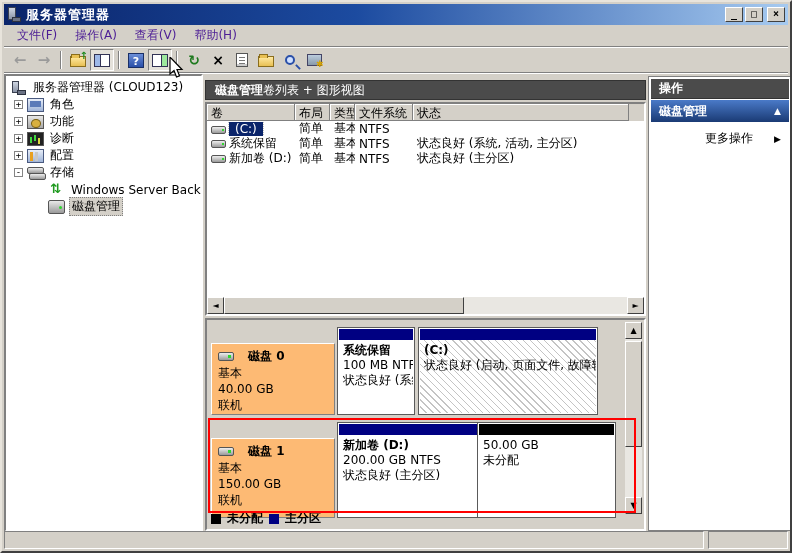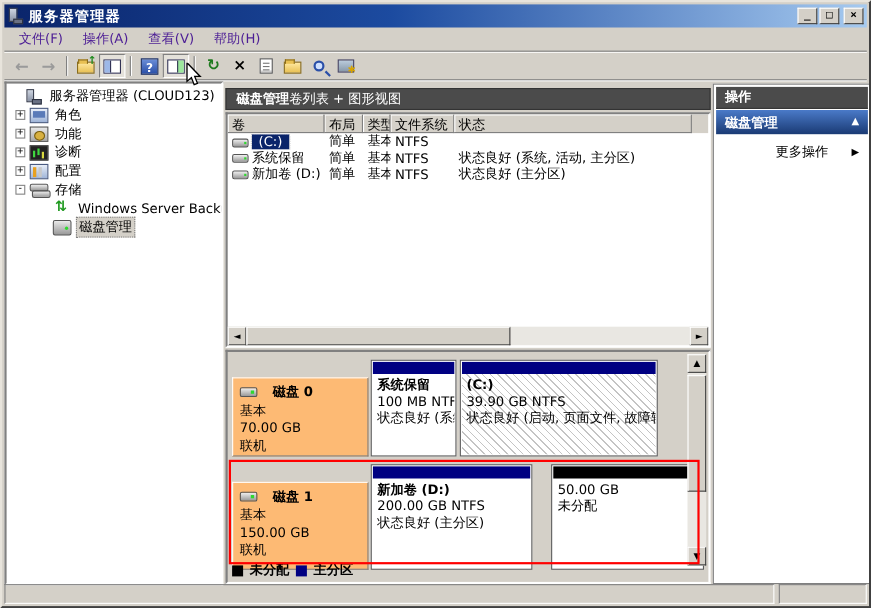--- a/index.html
+++ b/index.html
@@ -210,21 +210,21 @@
       </div>
     <div class="tool-btn">
         <div class="mag-ico"></div>
       </div>
     <div class="tool-btn">
         <div class="mgr-ico"></div>
       </div>
   </div>
 
   <div class="tree-panel">
-    <div class="tree-row" style="padding-left:16px;">
+    <div class="tree-row" style="padding-left:4px;">
       <div class="t-ico i-server">
           <div class="tower"></div>
           <div class="base"></div>
         </div>
       <span class="tree-label">服务器管理器 (CLOUD123)</span>
     </div>
     <div class="tree-row" style="padding-left:8px;">
       <span class="expander">+</span>
       <div class="t-ico i-pc"></div>
       <span class="tree-label">角色</span>
@@ -302,36 +302,35 @@
 
   <div class="graph-panel">
 
     <div class="disk-row" style="top:7px; height:88px; width:420px;">
       <div class="disk-label">
         <div class="dl-head">
             <span class="dl-ico"></span>
             <span>磁盘 0</span>
           </div>
         <div class="dl-line">基本</div>
-        <div class="dl-line">70.00 GB</div>
+        <div class="dl-line">40.00 GB</div>
         <div class="dl-line">联机</div>
       </div>
       <div class="partition" style="left:128px; width:78px;">
         <div class="pt-bar primary"></div>
         <div class="pt-body">
           <div class="pt-title">系统保留</div>
           <div>100 MB NTFS</div>
           <div>状态良好 (系统, 活动, 主分区)</div>
         </div>
       </div>
       <div class="partition" style="left:209px; width:180px;">
         <div class="pt-bar primary"></div>
         <div class="pt-body hatched">
           <div class="pt-title">(C:)</div>
-          <div>39.90 GB NTFS</div>
           <div>状态良好 (启动, 页面文件, 故障转储, 主分区)</div>
         </div>
       </div>
     </div>
 
     <div class="disk-row" style="top:102px; height:96px; width:420px;">
       <div class="disk-label">
         <div class="dl-head">
             <span class="dl-ico"></span>
             <span>磁盘 1</span>
@@ -341,21 +340,21 @@
         <div class="dl-line">联机</div>
       </div>
       <div class="partition" style="left:128px; width:147px;">
         <div class="pt-bar primary"></div>
         <div class="pt-body">
           <div class="pt-title">新加卷  (D:)</div>
           <div>200.00 GB NTFS</div>
           <div>状态良好 (主分区)</div>
         </div>
       </div>
-      <div class="partition" style="left:292px; width:139px;">
+      <div class="partition" style="left:268px; width:139px;">
         <div class="pt-bar unalloc"></div>
         <div class="pt-body">
           <div class="pt-title"></div>
           <div>50.00 GB</div>
           <div>未分配</div>
         </div>
       </div>
     </div>
 
     <div class="red-rect" style="left:1px; top:98px; width:428px; height:95px;"></div>

